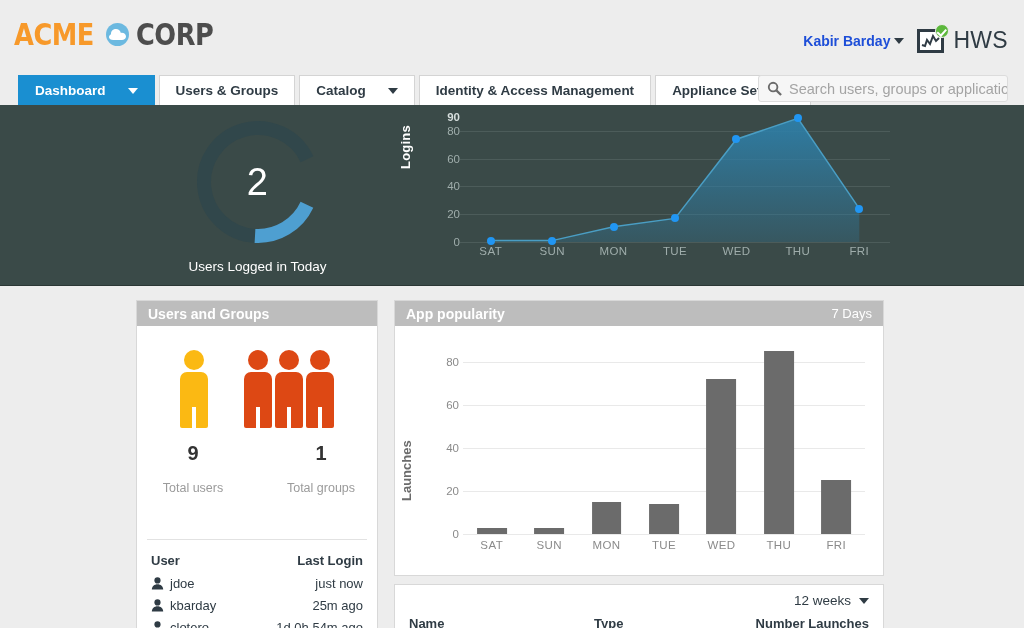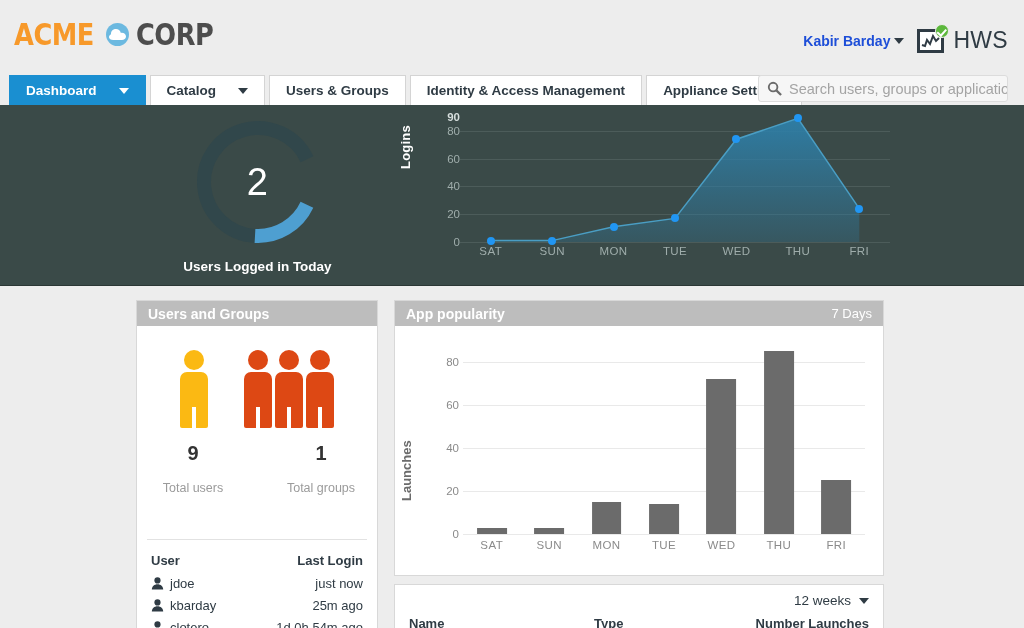--- a/index.html
+++ b/index.html
@@ -86,23 +86,23 @@
     width: 3.5px; height: 6.5px;
     border: solid #fff;
     border-width: 0 2px 2px 0;
     transform: rotate(42deg);
   }
   .hws-text { font-size: 23px; color: #2f3b44; letter-spacing: 0.3px; }
 
   
   .tabs {
     position: absolute;
-    left: 9px; bottom: 0;
-    display: flex; align-items: flex-start;
-    height: 30px;
+    left: 18px; bottom: 0;
+    display: flex; align-items: flex-end;
+    height: 38px;
   }
   .tab {
     height: 30px;
     background: #fff;
     border: 1px solid #d4d4d4;
     border-bottom: none;
     display: flex; align-items: center;
     padding: 0 16px;
     font-size: 13.5px;
     font-weight: bold;
@@ -160,21 +160,21 @@
   }
   .donut { position: relative; width: 134px; height: 134px; margin: 0 auto; }
   .donut-value {
     position: absolute; inset: 0;
     display: flex; align-items: center; justify-content: center;
     font-size: 38px; color: #fff; font-weight: 300;
     letter-spacing: 0.5px;
   }
   .donut-label {
     margin-top: 10px;
-    font-size: 13.5px; font-weight: bold; color: #fff;
+    font-size: 13.5px; font-weight: normal; color: #fff;
   }
 
   .logins-chart {
     position: absolute;
     left: 400px; top: 12px;
     width: 490px; height: 155px;
   }
   .axis-title-logins {
     position: absolute;
     left: -2px; top: 52px;
@@ -362,25 +362,25 @@
     </span>
     <span class="hws-text">HWS</span>
   </div>
 
   <div class="tabs">
     <div class="tab active">
       <span>Dashboard</span>
       <span class="caret"></span>
     </div>
     <div class="tab">
+      <span>Users &amp; Groups</span>
+    </div>
+    <div class="tab">
       <span>Catalog</span>
       <span class="caret"></span>
-    </div>
-    <div class="tab">
-      <span>Users &amp; Groups</span>
     </div>
     <div class="tab">
       <span>Identity &amp; Access Management</span>
     </div>
     <div class="tab">
       <span>Appliance Settings</span>
     </div>
   </div>
 
   <div class="search-wrap">

